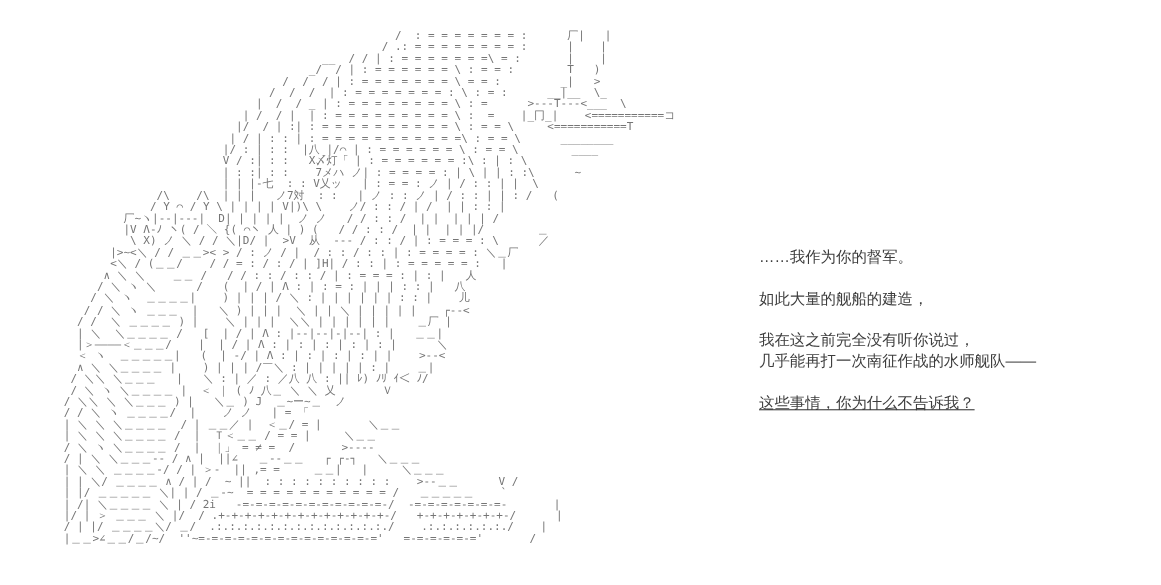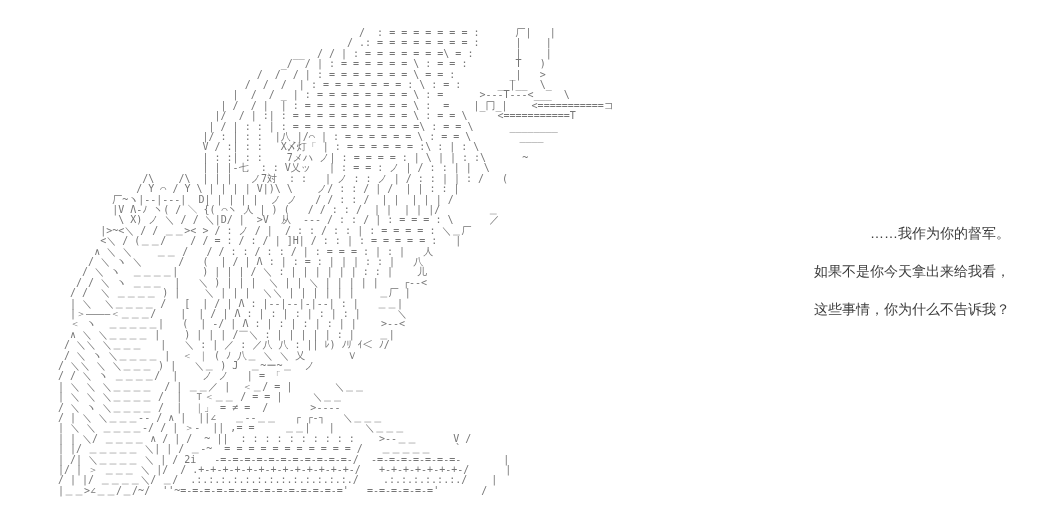--- a/index.html
+++ b/index.html
@@ -37,22 +37,22 @@
   .dialogue {
     position: absolute;
     left: 690px;
     top: 224px;
     width: 320px;
     color: #3d3d3d;
     font-size: 14px;
     line-height: 19px;
   }
   .para { margin: 0 0 19px 0; }
-  .para:last-child { margin-bottom: 0; }
-  .dline { white-space: nowrap; text-align: right; }
+  .para:last-child { margin-bottom: 0; text-decoration: underline; }
+  .dline { white-space: nowrap; }
 </style>
 </head>
 <body>
 
 <div class="stage">
   <pre class="aa" style="color: rgb(117, 117, 117);">                                                   /  : = = = = = = = :      厂|   |
                                                  / .: = = = = = = = = :      |    |
                                         __  / / | : = = = = = = =\ = :       |    |
                                       _/  / | : = = = = = = \ : = = :        T   )
                                   /  /  / | : = = = = = = = \ = = :         _|   &gt;
@@ -94,21 +94,23 @@
  | |/ ＿＿＿＿＿ ＼| | / ＿-~  = = = = = = = = = = = /   ＿＿＿＿＿    `
  | /| ＼＿＿＿＿ ＼ | / 2i   -=-=-=-=-=-=-=-=-=-=-=-/  -=-=-=-=-=-=-=-       |
  |/ | ＞ ＿＿＿ ＼ |/  / .+-+-+-+-+-+-+-+-+-+-+-+-+-/   +-+-+-+-+-+-+-/      |
  / | |/ ＿＿＿＿＼/ ＿/  .:.:.:.:.:.:.:.:.:.:.:.:.:./    .:.:.:.:.:.:./    |
  |＿＿&gt;∠＿＿/＿/~/  ''~=-=-=-=-=-=-=-=-=-=-=-=-=-='   =-=-=-=-=-='       /</pre>
   <div class="dialogue" style="color: rgb(61, 61, 61);">
       <div class="para">
         <div class="dline">……我作为你的督军。</div>
       </div>
       <div class="para">
+        <div class="dline">如此大量的舰船的建造，</div>
       </div>
       <div class="para">
-        <div class="dline">如果不是你今天拿出来给我看，</div>
+        <div class="dline">我在这之前完全没有听你说过，</div>
+        <div class="dline">几乎能再打一次南征作战的水师舰队——</div>
       </div>
       <div class="para">
         <div class="dline">这些事情，你为什么不告诉我？</div>
       </div>
     </div>
 </div>
 
 </body></html>

